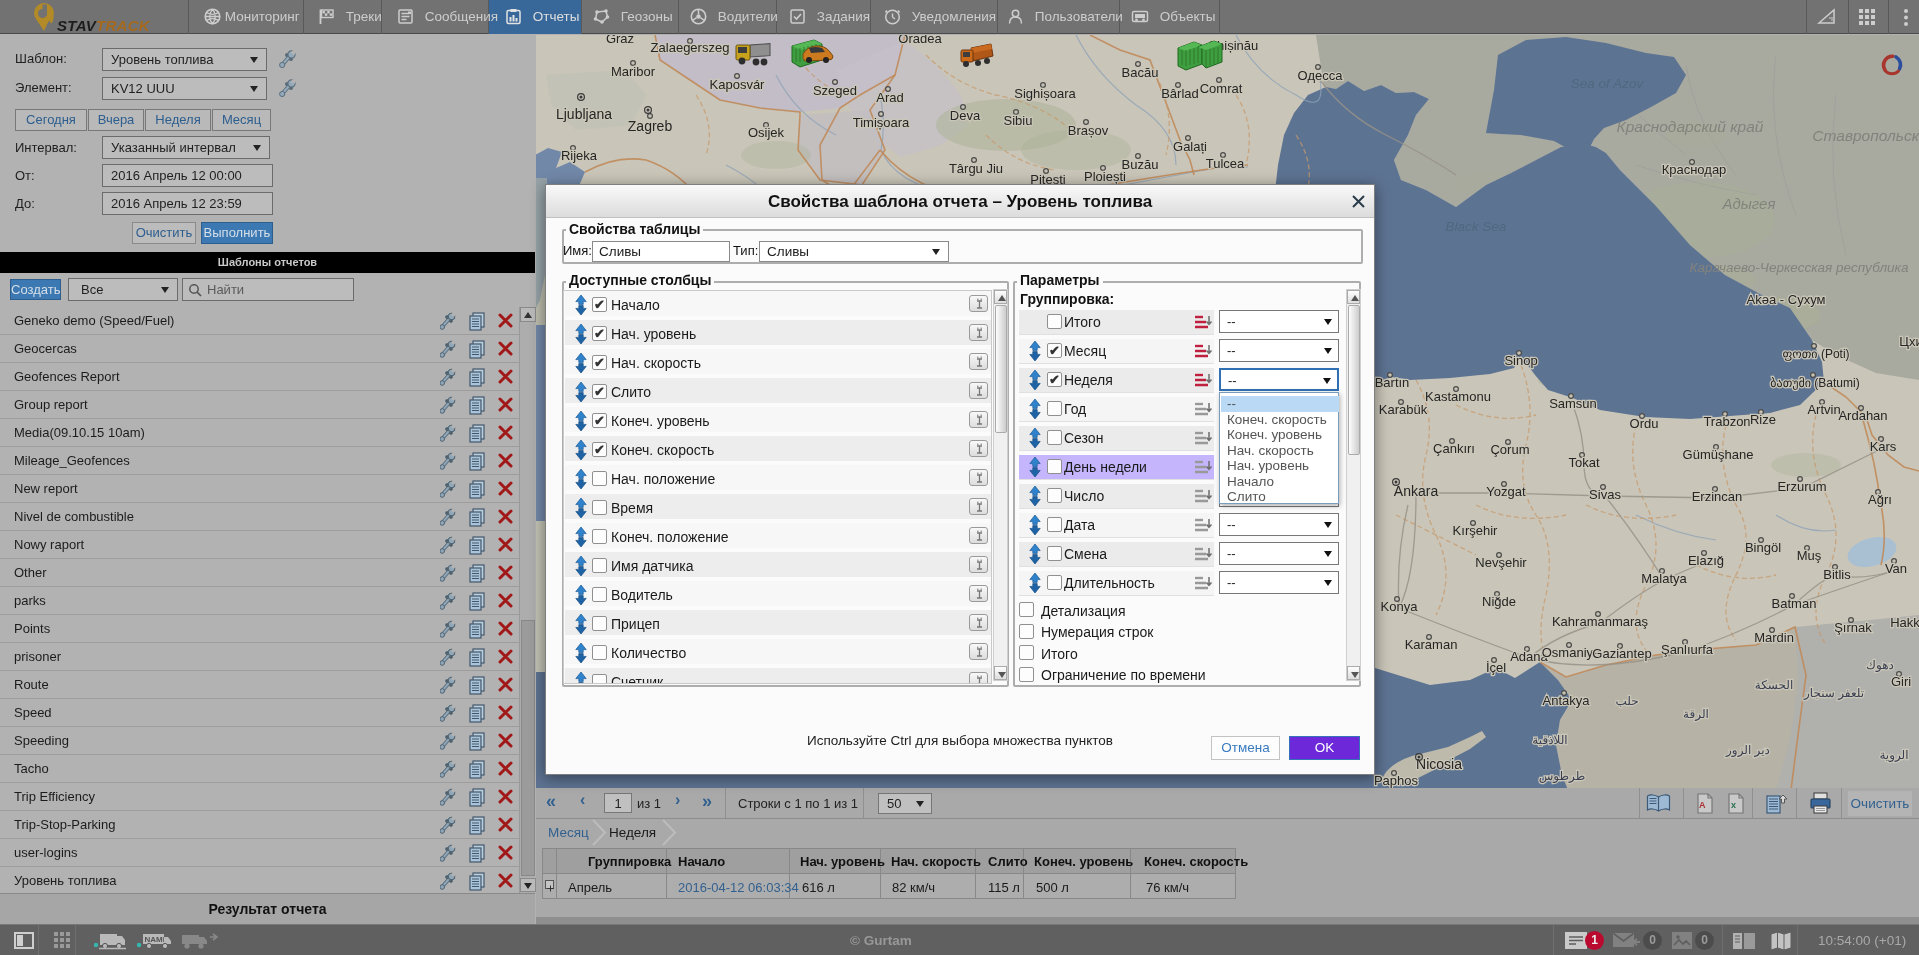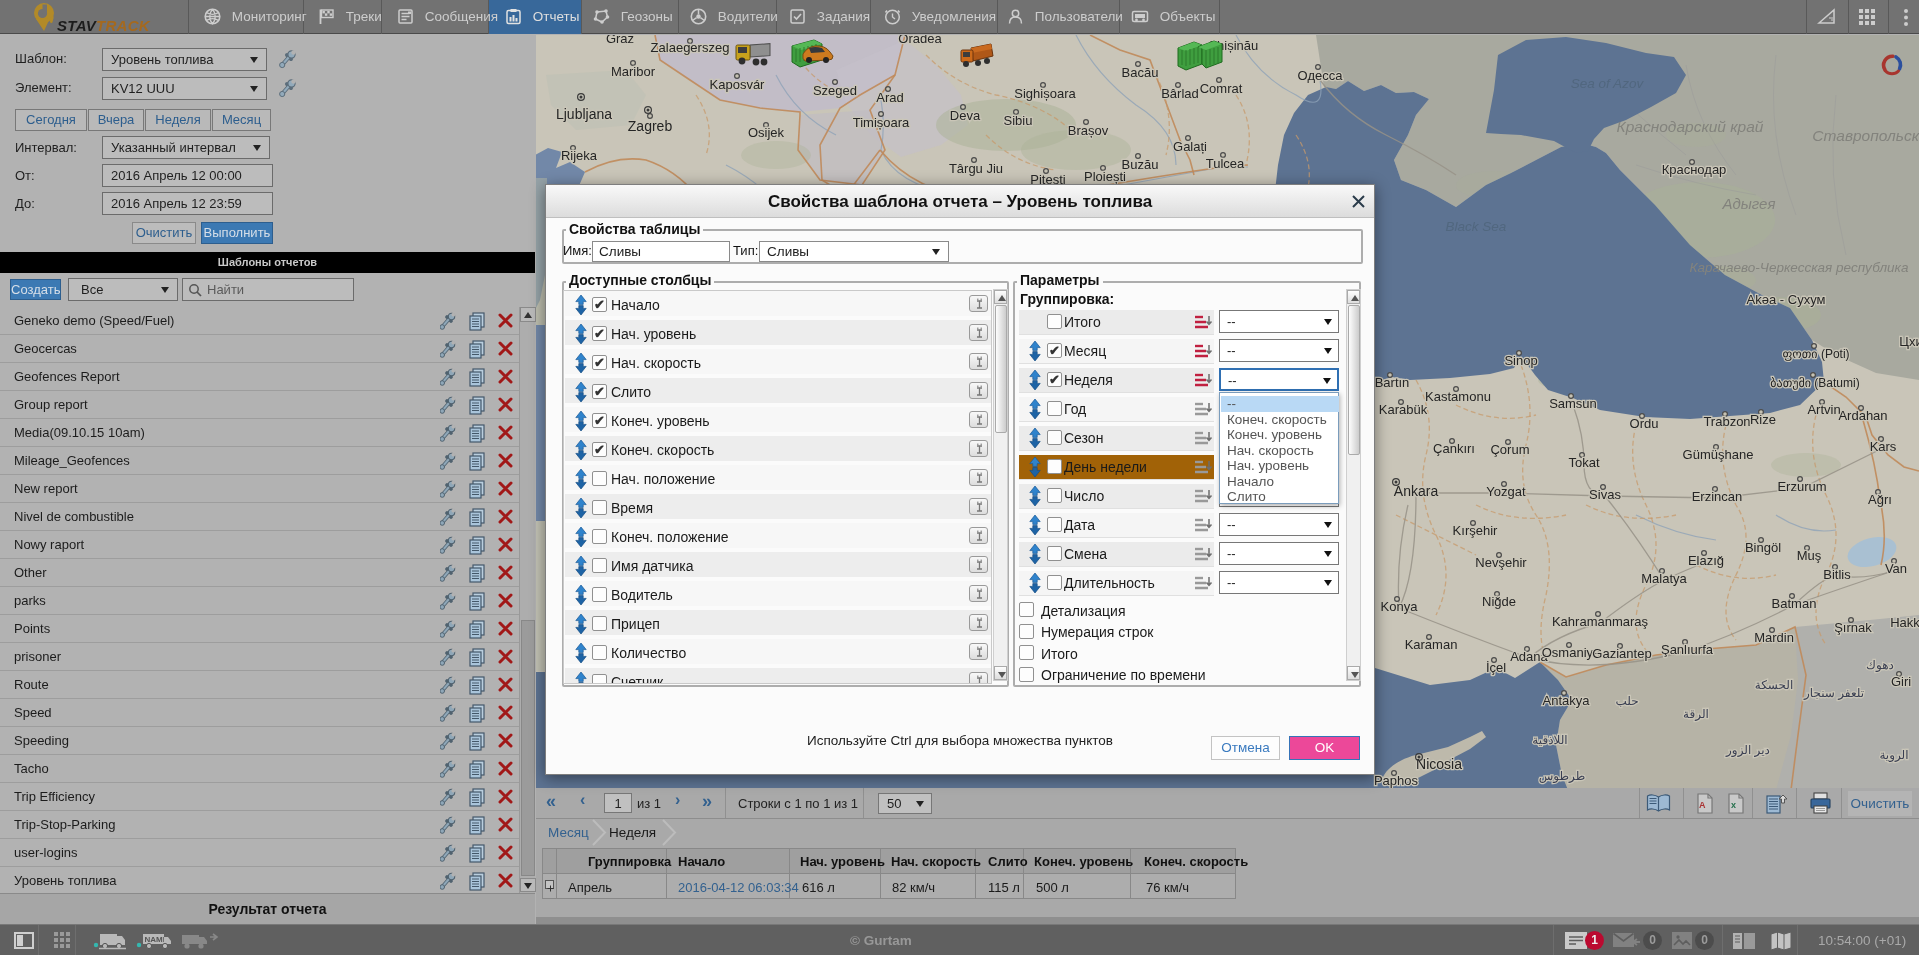--- a/index.html
+++ b/index.html
@@ -66,21 +66,21 @@
   <div class="navdiv" style="left:776px;"></div>
   <div class="navdiv" style="left:870px;"></div>
   <div class="navdiv" style="left:997px;"></div>
   <div class="navdiv" style="left:1119px;"></div>
   <div class="navdiv" style="left:1219px;"></div>
   <div class="navitem" style="left:204px;">
     <svg width="17" height="17" viewBox="0 0 17 17">
         <circle cx="8.5" cy="8.5" r="7.3" fill="none" stroke="#cdcdcd" stroke-width="1.6"></circle>
         <path d="M8.5 1.2 a11 11 0 0 0 0 14.6 a11 11 0 0 0 0 -14.6 M1.2 8.5 h14.6 M2.5 4.6 c3.5 2 8.5 2 12 0 M2.5 12.4 c3.5 -2 8.5 -2 12 0" stroke="#cdcdcd" stroke-width="1.3" fill="none"></path>
       </svg>
-    <span style="margin-left:7px;">Мониторинг</span></div>
+    <span style="">Мониторинг</span></div>
   <div class="navitem" style="left:318px;">
     <svg width="17" height="17" viewBox="0 0 17 17">
         <path d="M2.5 1.5 v14.5" stroke="#cdcdcd" stroke-width="1.8"></path>
         <rect x="3.5" y="2" width="11.5" height="7.5" fill="none" stroke="#cdcdcd" stroke-width="1.4"></rect>
         <rect x="4.5" y="3" width="2.4" height="2.4" fill="#cdcdcd"></rect>
         <rect x="9.3" y="3" width="2.4" height="2.4" fill="#cdcdcd"></rect>
         <rect x="6.9" y="5.4" width="2.4" height="2.4" fill="#cdcdcd"></rect>
         <rect x="11.7" y="5.4" width="2.4" height="2.4" fill="#cdcdcd"></rect>
       </svg>
     <span style="margin-left:7px;">Треки</span></div>
@@ -1286,21 +1286,21 @@
       </svg>
       <div class="cb" style="left:28px;top:4px;"></div>
       <span style="position:absolute;left:45px;top:4px;">Сезон</span>
       <svg class="abs" style="left:175px;top:4px;" width="20" height="17" viewBox="0 0 20 17">
         <path d="M1 3 h8" stroke="#999999" stroke-width="2.4"></path>
         <path d="M1 8 h11 M1 13 h13" stroke="#999999" stroke-width="2.4"></path>
         <path d="M15 2 v8 M12.5 7.5 l2.5 2.8 l2.5 -2.8" stroke="#6e6e6e" stroke-width="1.5" fill="none"></path>
       </svg>
     </div>
     <div class="gsel" style="left:673px;top:241px;border:1px solid #777;"><span style="margin-left:7px;">--</span><i class="sel-arrow" style="position:absolute;right:6px;top:8px;"></i></div>
-      <div class="grow" style="left:473px;top:270px;background:#a16207;">
+      <div class="grow" style="left:473px;top:270px;background:#c4b5fd;">
       <svg class="abs" style="left:10px;top:2px;" width="12" height="20" viewBox="0 0 12 20">
         <path d="M6 0 L11.2 6.6 H8.2 V9.4 H3.8 V6.6 H0.8 Z" fill="#2f83cc" stroke="#1b5a96" stroke-width="0.7"></path>
         <path d="M6 20 L11.2 13.4 H8.2 V10.6 H3.8 V13.4 H0.8 Z" fill="#1d63a5" stroke="#174f85" stroke-width="0.7"></path>
       </svg>
       <div class="cb" style="left:28px;top:4px;"></div>
       <span style="position:absolute;left:45px;top:4px;">День недели</span>
       <svg class="abs" style="left:175px;top:4px;" width="20" height="17" viewBox="0 0 20 17">
         <path d="M1 3 h8" stroke="#999999" stroke-width="2.4"></path>
         <path d="M1 8 h11 M1 13 h13" stroke="#999999" stroke-width="2.4"></path>
         <path d="M15 2 v8 M12.5 7.5 l2.5 2.8 l2.5 -2.8" stroke="#6e6e6e" stroke-width="1.5" fill="none"></path>
@@ -1375,21 +1375,21 @@
     <div class="abs" style="left:0;top:0;width:13px;height:14px;background:linear-gradient(#fdfdfd,#ddd);border:1px solid #aaa;">
         <i class="sel-arrow" style="position:absolute;left:2.5px;top:4px;border-top:none;border-bottom:6px solid #555;border-left-width:4px;border-right-width:4px;"></i>
       </div>
     <div class="abs" style="left:0;top:376px;width:13px;height:14px;background:linear-gradient(#fdfdfd,#ddd);border:1px solid #aaa;">
         <i class="sel-arrow" style="position:absolute;left:2.5px;top:5px;border-top:6px solid #555;border-left-width:4px;border-right-width:4px;"></i>
       </div>
     <div class="abs" style="left:0.5px;top:15px;width:12px;height:150px;background:linear-gradient(90deg,#fdfdfd,#ccc);border:1px solid #aaa;border-radius:2px;"></div>
   </div>
   <div class="abs" style="left:0;top:548px;width:828px;text-align:center;font-size:13.5px;color:#222;"><span style="margin-left:0px;">Используйте Ctrl для выбора множества пунктов</span></div>
   <div class="abs" style="left:665px;top:551px;width:69px;height:24px;background:#fdfdfd;border:1px solid #c3c3c3;color:#3a7abf;font-size:13.5px;text-align:center;line-height:22px;">Отмена</div>
-  <div class="abs" style="left:743px;top:551px;width:71px;height:24px;background:#ec4899;border:1px solid #3573b8;color:#fff;font-size:13.5px;text-align:center;line-height:22px;">OK</div>
+  <div class="abs" style="left:743px;top:551px;width:71px;height:24px;background:#6d28d9;border:1px solid #3573b8;color:#fff;font-size:13.5px;text-align:center;line-height:22px;">OK</div>
   <div class="abs" style="left:673px;top:207px;width:120px;height:112px;background:#fff;border:1px solid #7a9cbc;box-shadow:1px 2px 5px rgba(0,0,0,0.3);">
       <div style="position:absolute;left:1px;top:3.0px;width:118px;height:15.5px;background:#b9d9f5;font-size:13.5px;color:#555;padding-left:6px;line-height:15px;">--</div>
       <div style="position:absolute;left:1px;top:18.5px;width:118px;height:15.5px;font-size:13.5px;color:#555;padding-left:6px;line-height:15px;">Конеч. скорость</div>
       <div style="position:absolute;left:1px;top:34.0px;width:118px;height:15.5px;font-size:13.5px;color:#555;padding-left:6px;line-height:15px;">Конеч. уровень</div>
       <div style="position:absolute;left:1px;top:49.5px;width:118px;height:15.5px;font-size:13.5px;color:#555;padding-left:6px;line-height:15px;">Нач. скорость</div>
       <div style="position:absolute;left:1px;top:65.0px;width:118px;height:15.5px;font-size:13.5px;color:#555;padding-left:6px;line-height:15px;">Нач. уровень</div>
       <div style="position:absolute;left:1px;top:80.5px;width:118px;height:15.5px;font-size:13.5px;color:#555;padding-left:6px;line-height:15px;">Начало</div>
       <div style="position:absolute;left:1px;top:96.0px;width:118px;height:15.5px;font-size:13.5px;color:#555;padding-left:6px;line-height:15px;">Слито</div>
   </div>
 </div>

